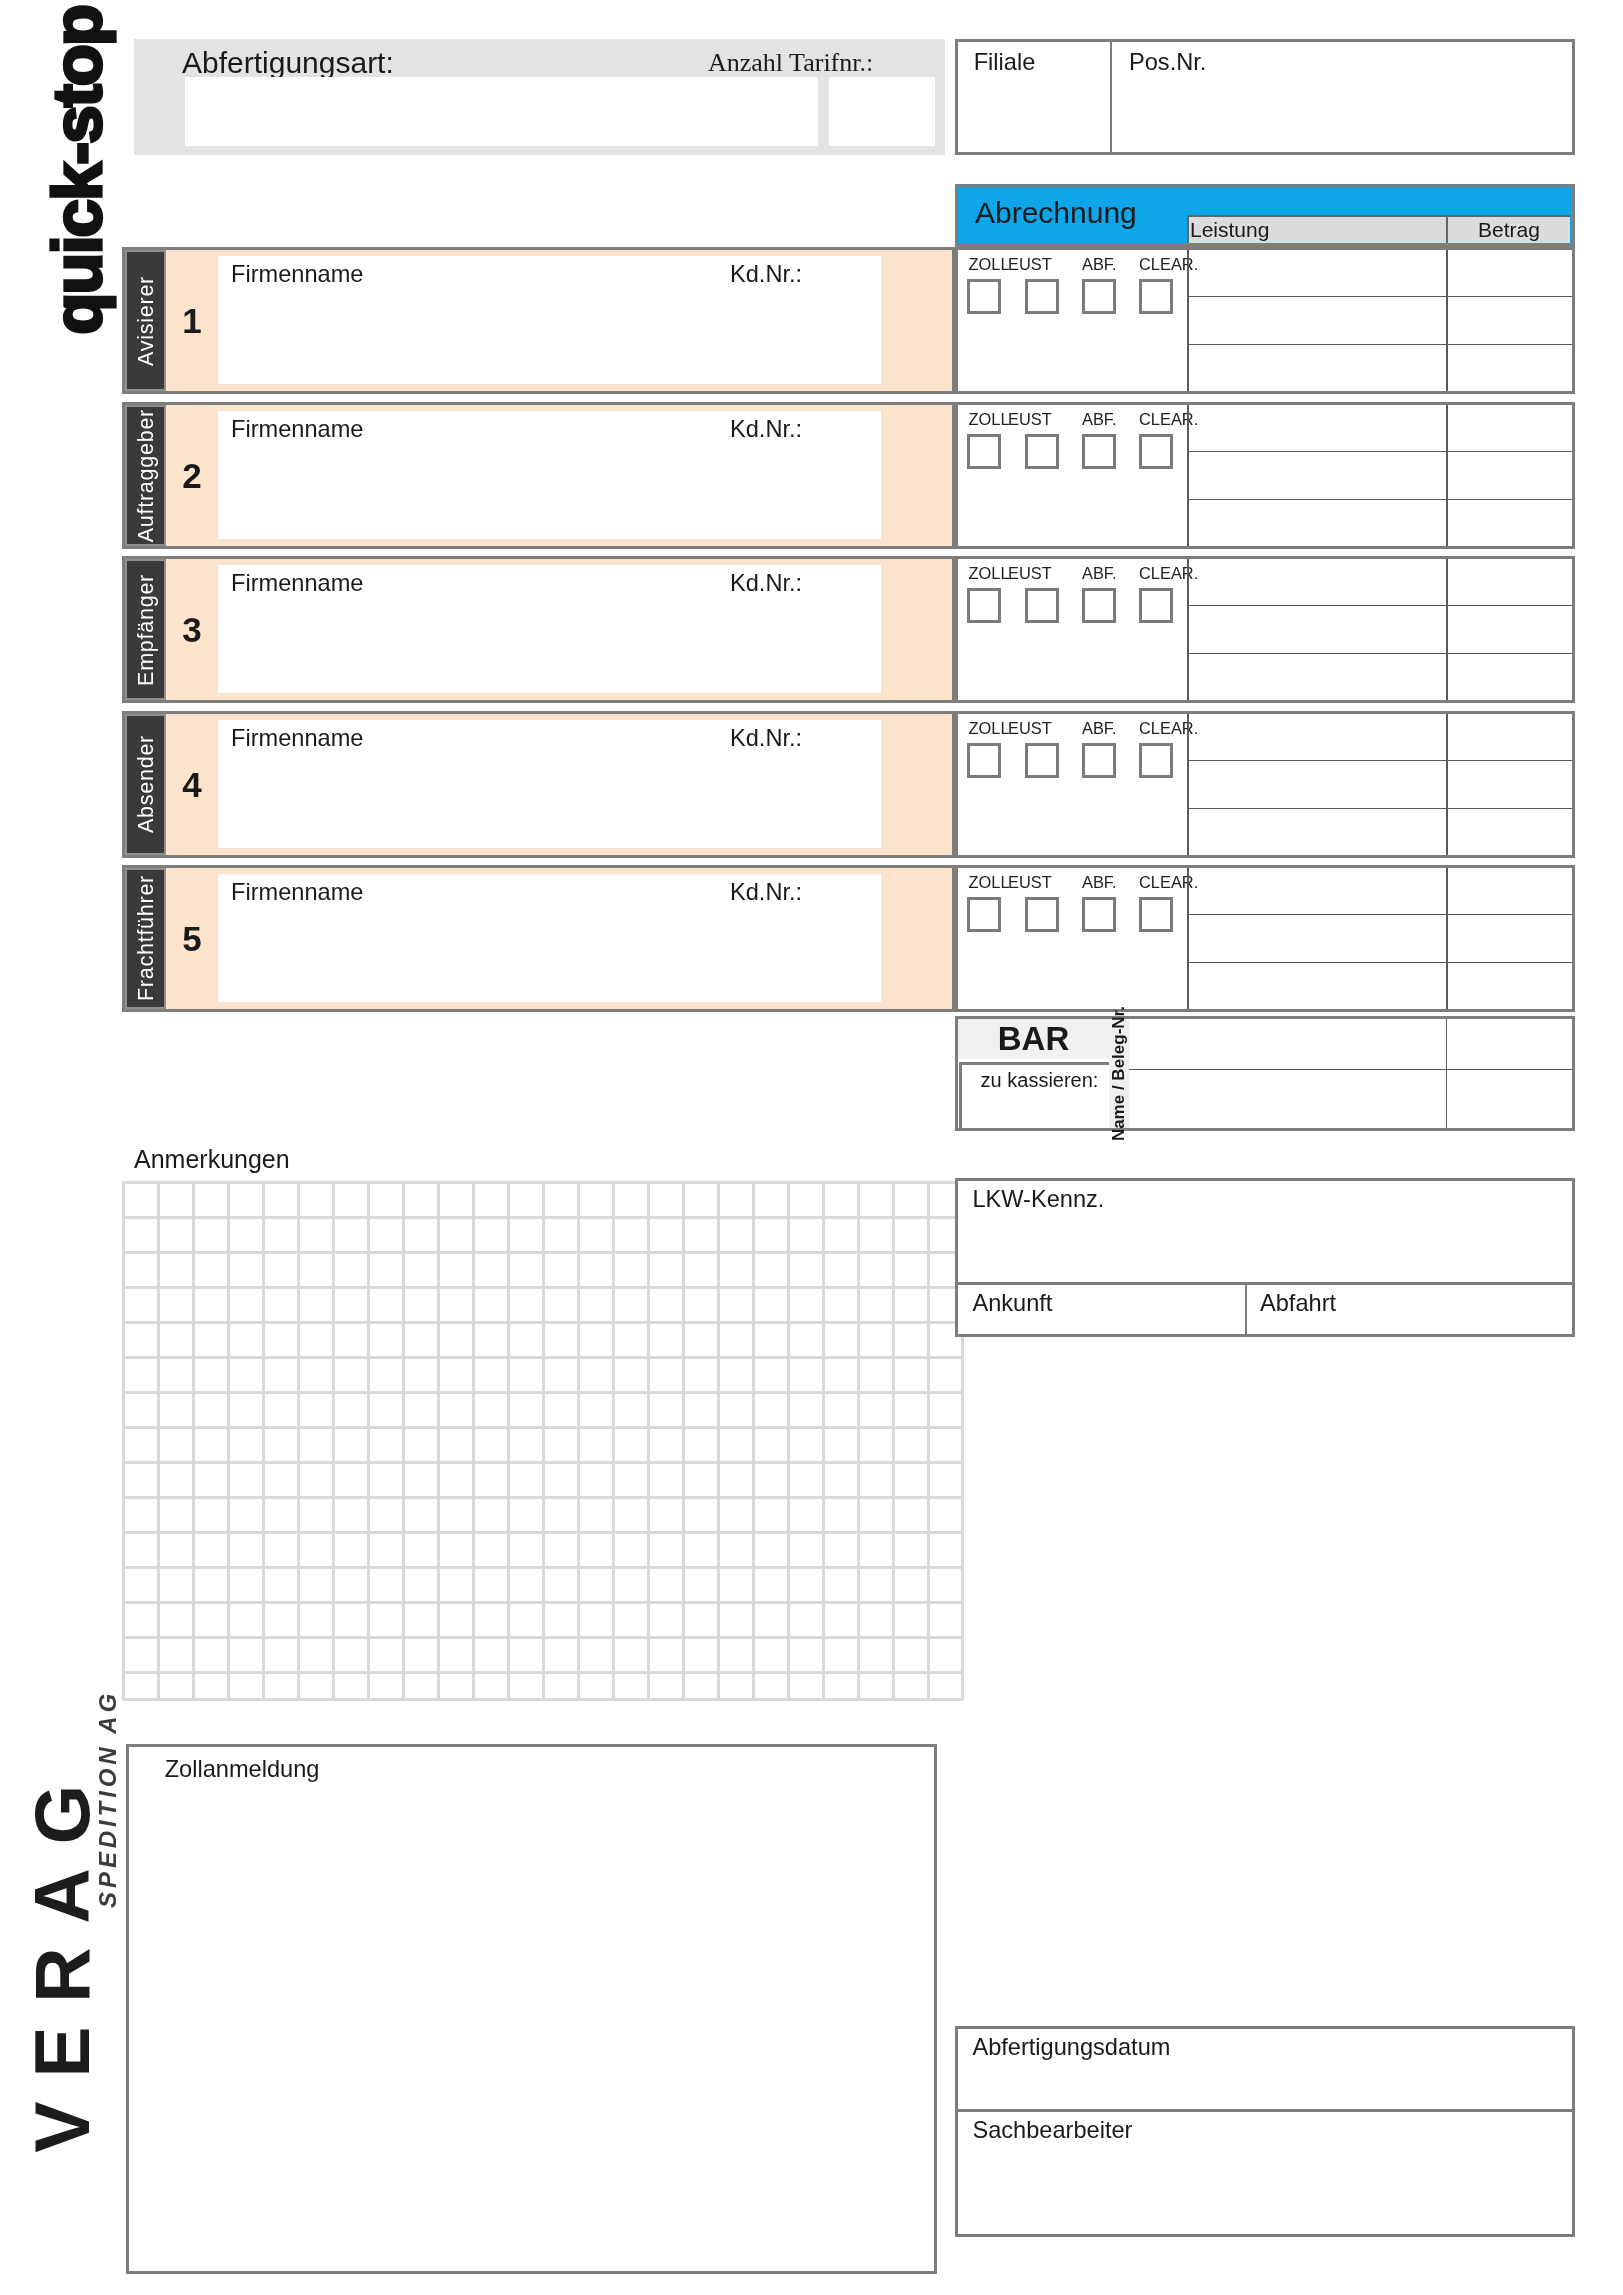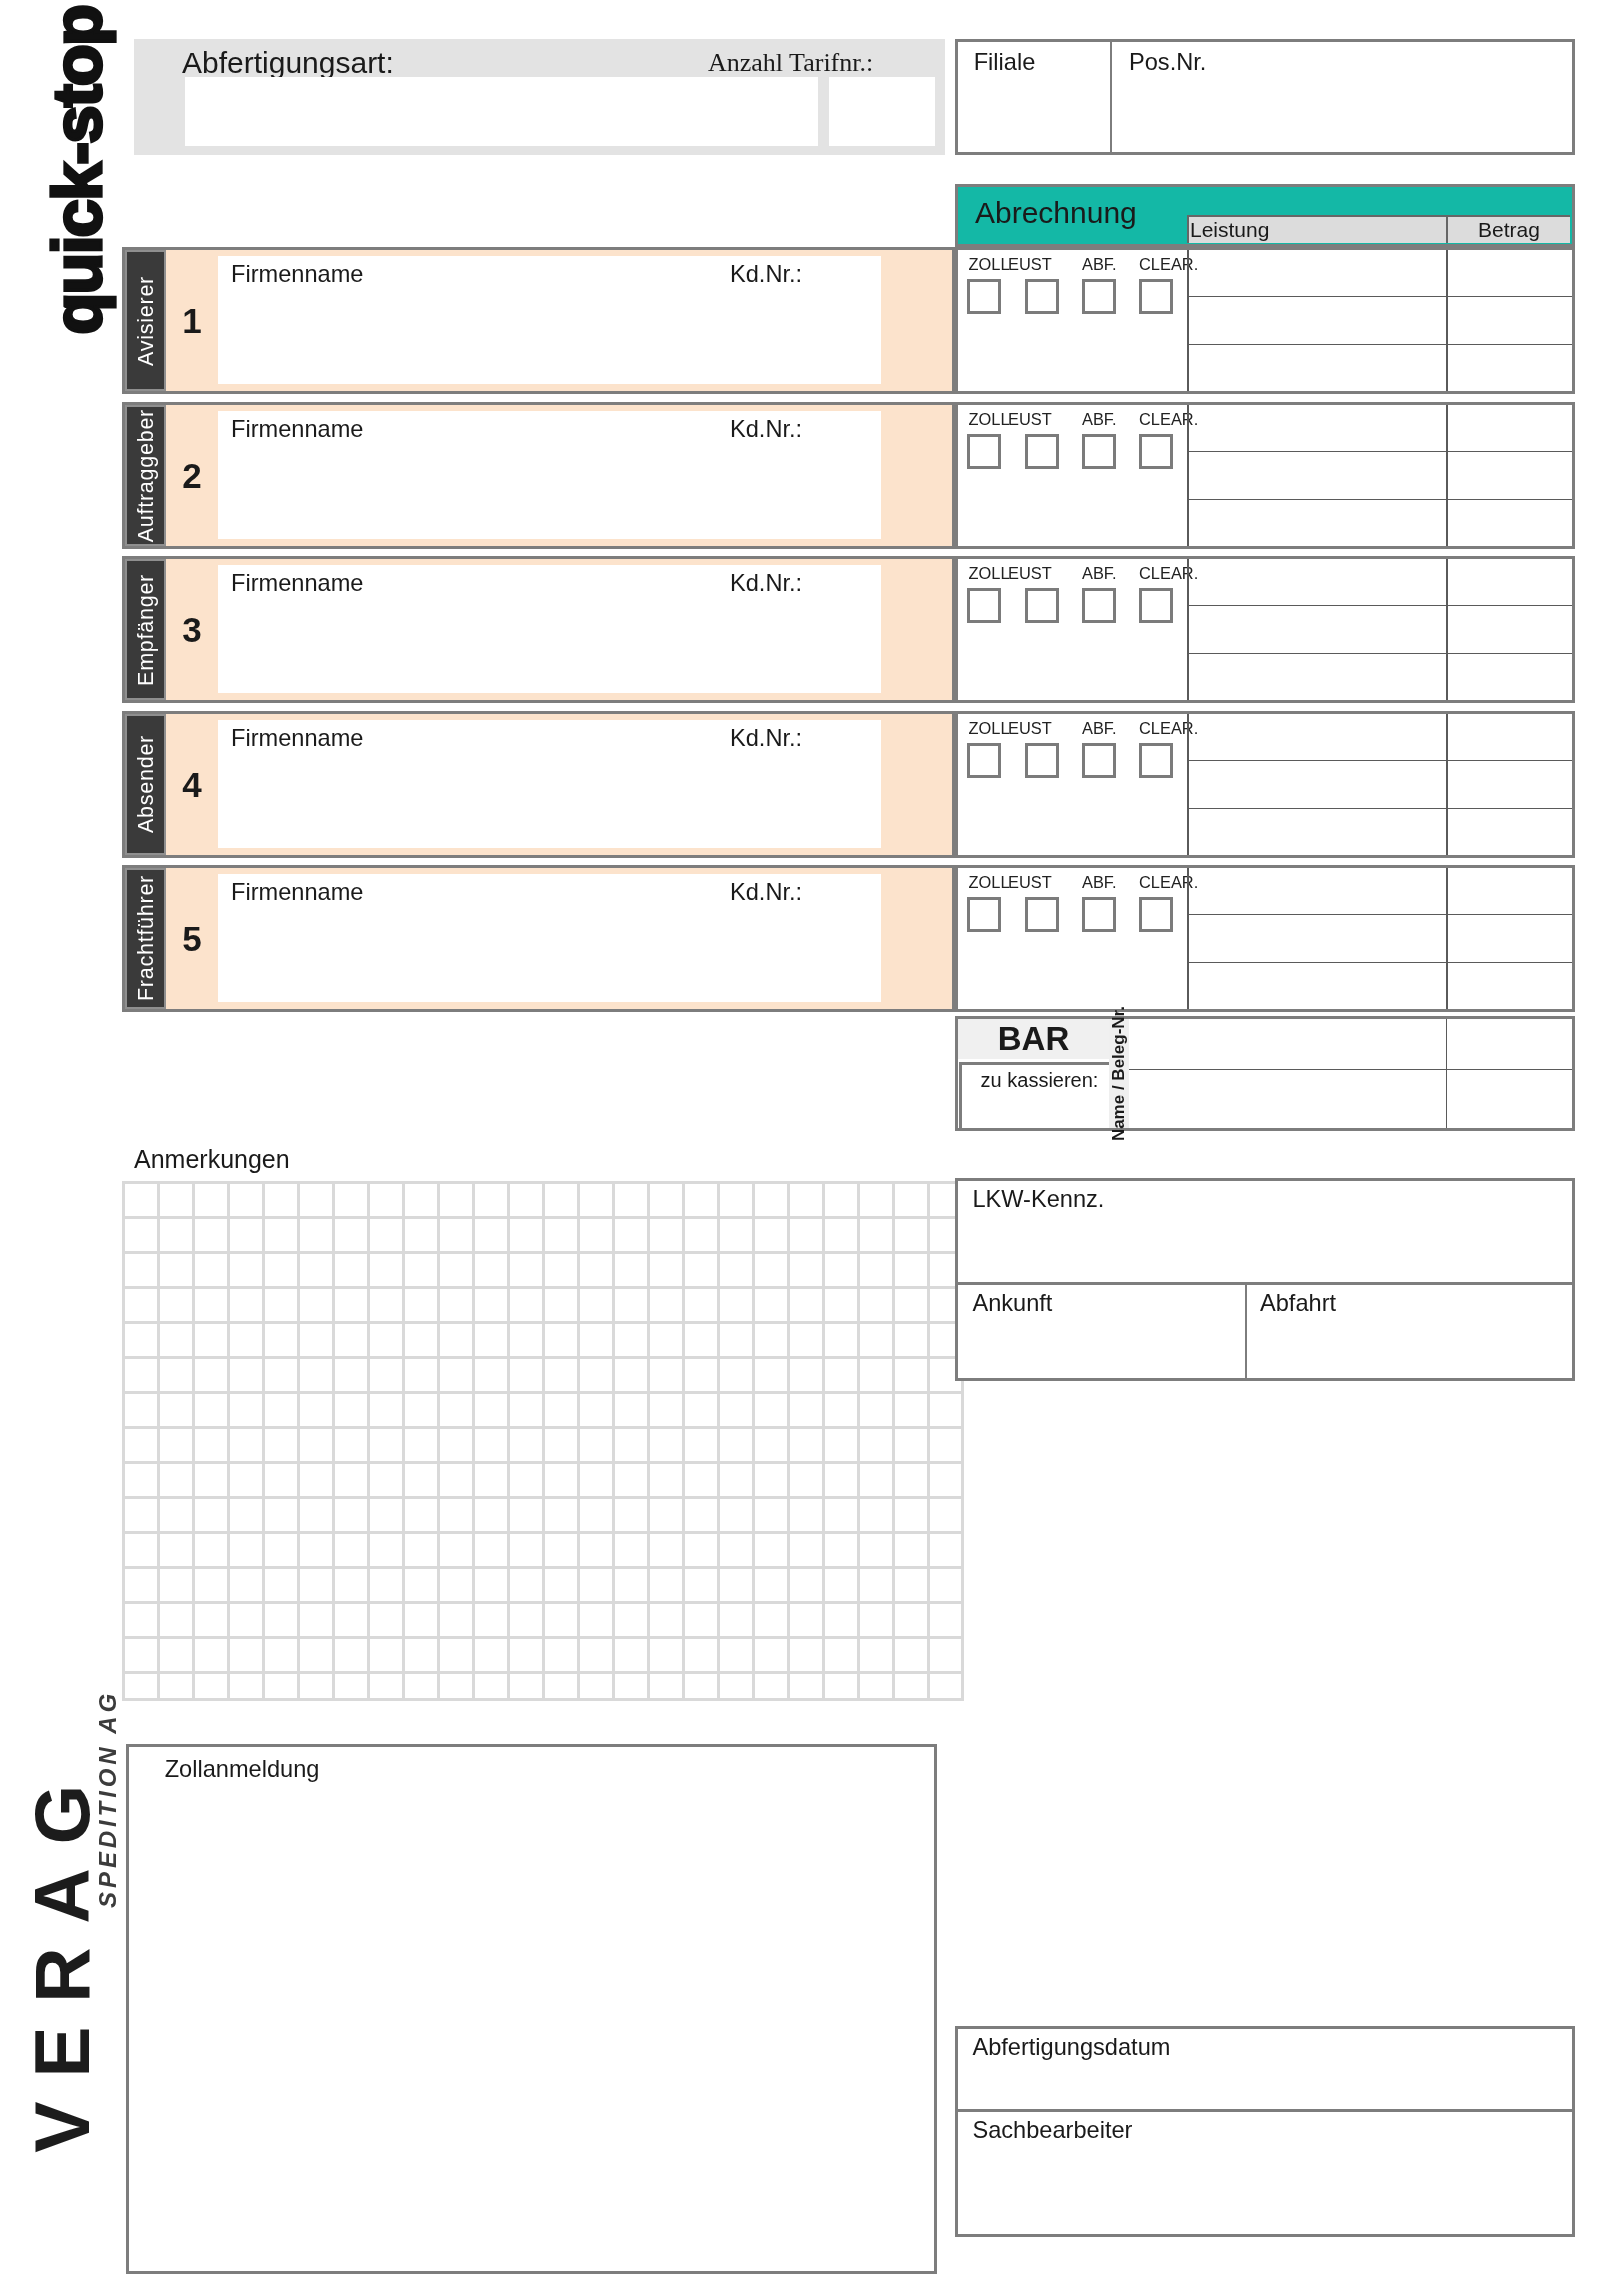--- a/index.html
+++ b/index.html
@@ -27,21 +27,21 @@
   .inputbox{position:absolute; box-sizing:border-box; background:#fff;}
   .topband .in-abf{left:51px; top:38px; width:633px; height:69px;}
   .topband .in-anz{left:695px; top:38px; width:106px; height:69px;}
 
   .filialebox{left:955px; top:39px; width:620px; height:116px; background:#fff; border:3.9px solid #7d7d7d;}
   .filialebox .vdiv{position:absolute; left:152px; top:0; bottom:0; width:2px; background:#7d7d7d;}
   .filialebox .l-fil{left:15.7px; top:6.5px; font-size:23.6px;}
   .filialebox .l-pos{left:171px; top:6.5px; font-size:23.6px;}
 
   
-  .abrhdr{left:955px; top:184px; width:620px; height:63px; background:#14b8a6; border:3.9px solid #7d7d7d;padding-left:44px;}
+  .abrhdr{left:955px; top:184px; width:620px; height:63px; background:#0ea5e9; border:3.9px solid #7d7d7d;padding-left:44px;}
   .abrhdr .l-abr{left:17px; top:9.2px; font-size:30px;}
   .hdrcell{position:absolute; box-sizing:border-box; top:27.5px; height:28px; background:#dcdcdc; border-left:2px solid #666; border-top:2px solid #666;}
   .hdrcell.leist{left:229px; width:259px;}
   .hdrcell.betr{left:488px; width:124px; text-align:center;}
   .hdrcell span{display:block; margin-top:1.3px; font-size:21px;}
   .hdrcell.leist span{margin-left:1px;}
 
   
   .party{left:122px; width:833px; height:147px; background:#fce3cc; border:3.3px solid #7d7d7d;}
   .party .tab{position:absolute; left:0; top:0; bottom:0; width:41px; background:#3a3a3a; border:2px solid #8f8f8f; box-sizing:border-box;
@@ -82,21 +82,21 @@
   .l-anm{left:134px; top:1145px; font-size:25px;}
   .anmgrid{left:122px; top:1181px; width:842px; height:520px;
     background-image:
       repeating-linear-gradient(to right, #d9d9d9 0 3.3px, transparent 3.3px 35px),
       repeating-linear-gradient(to bottom, #d9d9d9 0 3.3px, transparent 3.3px 35px);
     border-right:3.3px solid #d9d9d9; border-bottom:3.3px solid #d9d9d9;}
 
   
   .infobox{left:955px; width:620px; background:#fff; border:3.9px solid #7d7d7d;}
   .infobox .ilbl{font-size:23.6px;}
-  .lkwbox{top:1178px; height:203px;}
+  .lkwbox{top:1178px; height:159px;}
   .hdiv{position:absolute; left:0; right:0; height:2.6px; background:#7d7d7d;}
   .vdiv2{position:absolute; width:2px; background:#7d7d7d;}
   .lkwbox .hdiv{top:101px;}
   .lkwbox .vdiv2{left:287px; top:104px; bottom:0;}
   .lkwbox .i1{left:14.4px; top:5.2px;} .lkwbox .i2{left:14.4px; top:109px;} .lkwbox .i3{left:302px; top:109px;}
   .warenbox{top:1489px; height:200px;}
   .warenbox .hdiv{top:96px;}
   .warenbox .vdiv2{left:287px; top:98px; bottom:0;}
   .warenbox .i1{left:14.4px; top:5.2px;} .warenbox .i2{left:14.4px; top:103px;} .warenbox .i3{left:302px; top:103px;}
   .abfbox{top:2026px; height:211px;}

